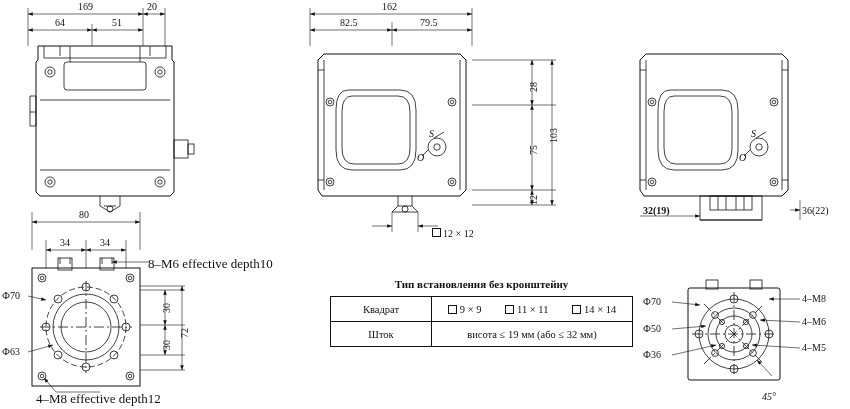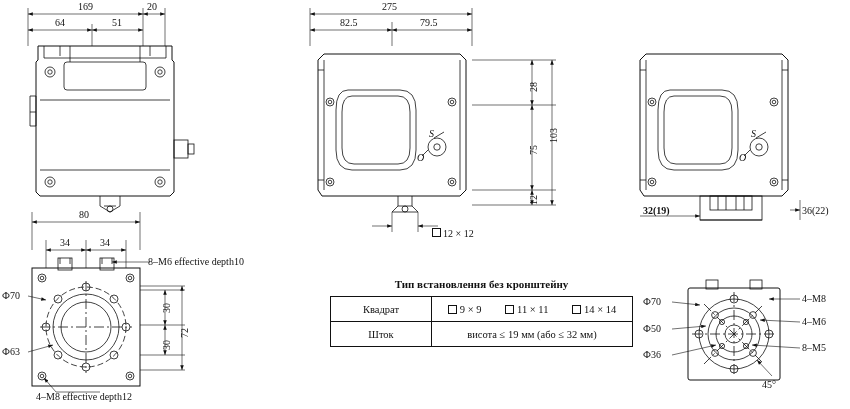--- a/index.html
+++ b/index.html
@@ -8,21 +8,21 @@
     background:#fff;
     font-family:"Liberation Serif", serif;
     color:#111;
     position:relative;
     overflow:hidden;
   }
   .root{position:absolute;left:0;top:0;width:850px;height:409px;}
   svg.drw{position:absolute;left:0;top:0;width:850px;height:409px;}
   .dimtxt{position:absolute;font-size:10px;color:#111;white-space:nowrap;}
   .dimtxt.v{transform-origin:left top;}
-  .note{position:absolute;font-size:10px;color:#111;white-space:nowrap;}
+  .note{position:absolute;font-size:13px;color:#111;white-space:nowrap;}
   
   .tbl{
     position:absolute;left:330px;top:296px;width:303px;
     border-collapse:collapse;
     font-size:10.5px;
   }
   .tbl td{
     border:1px solid #111;
     padding:3px 4px;
     height:18px;
@@ -263,21 +263,21 @@
     <line x1="757" y1="360" x2="772" y2="376" marker-start="url(#ahs)"></line>
   </g>
   </g>
 </svg>
 
 <div class="dimtxt" style="left:78px;top:1px;">169</div>
 <div class="dimtxt" style="left:147px;top:1px;font-family:Liberation Serif, serif;">20</div>
 <div class="dimtxt" style="left:55px;top:17px;">64</div>
 <div class="dimtxt" style="left:112px;top:17px;">51</div>
 
-<div class="dimtxt" style="left:382px;top:1px;">275</div>
+<div class="dimtxt" style="left:382px;top:1px;">162</div>
 <div class="dimtxt" style="left:340px;top:17px;">82.5</div>
 <div class="dimtxt" style="left:420px;top:17px;">79.5</div>
 <div class="dimtxt v" style="left:528px;top:92px;transform:rotate(-90deg);">28</div>
 <div class="dimtxt v" style="left:528px;top:155px;transform:rotate(-90deg);">75</div>
 <div class="dimtxt v" style="left:548px;top:143px;transform:rotate(-90deg);">103</div>
 <div class="dimtxt v" style="left:528px;top:205px;transform:rotate(-90deg);">12</div>
 <div class="dimtxt" style="left:398px;top:228px;padding-left:34px;">
   <span style="display:inline-block;width:7px;height:7px;border:1px solid #111;margin-right:2px;"></span><span>12 × 12</span>
 </div>
 <div class="dimtxt" style="left:429px;top:128px;font-style:italic;">S</div>
@@ -297,22 +297,22 @@
 <div class="dimtxt" style="left:2px;top:290px;">Ф70</div>
 <div class="dimtxt" style="left:2px;top:346px;">Ф63</div>
 <div class="note" style="left:148px;top:256px;">8–M6 effective depth10</div>
 <div class="note" style="left:36px;top:391px;">4–M8 effective depth12</div>
 
 <div class="dimtxt" style="left:643px;top:296px;">Ф70</div>
 <div class="dimtxt" style="left:643px;top:323px;">Ф50</div>
 <div class="dimtxt" style="left:643px;top:349px;">Ф36</div>
 <div class="dimtxt" style="left:802px;top:293px;">4–M8</div>
 <div class="dimtxt" style="left:802px;top:316px;">4–M6</div>
-<div class="dimtxt" style="left:802px;top:342px;">8–M5</div>
-<div class="dimtxt" style="left:762px;top:379px;">45°</div>
+<div class="dimtxt" style="left:802px;top:342px;">4–M5</div>
+<div class="dimtxt" style="left:762px;top:391px;font-style:italic;">45°</div>
 
 <div class="tblcap">Тип встановлення без кронштейну</div>
 <table class="tbl">
   <tbody>
         <tr>
     <td class="lab">Квадрат</td>
     <td class="val">
       <div class="cellflex">
         <span><span class="sq"></span><span>9 × 9</span></span>
         <span><span class="sq"></span><span>11 × 11</span></span>

